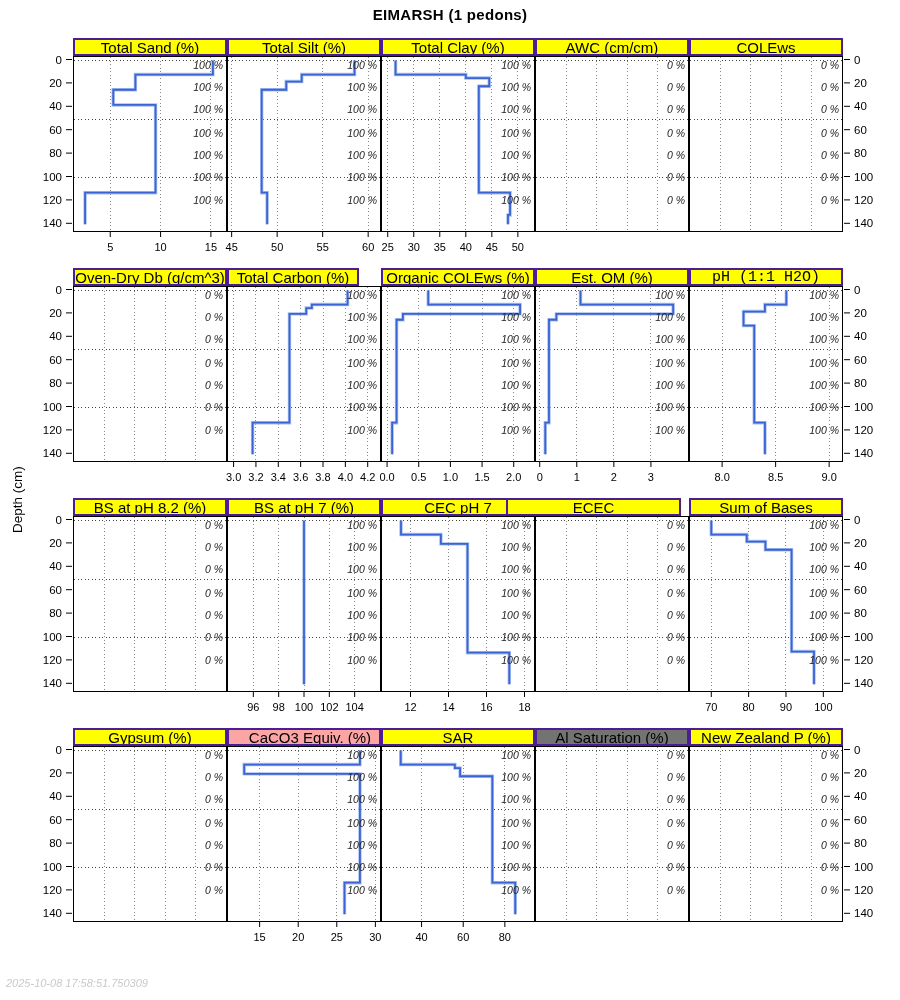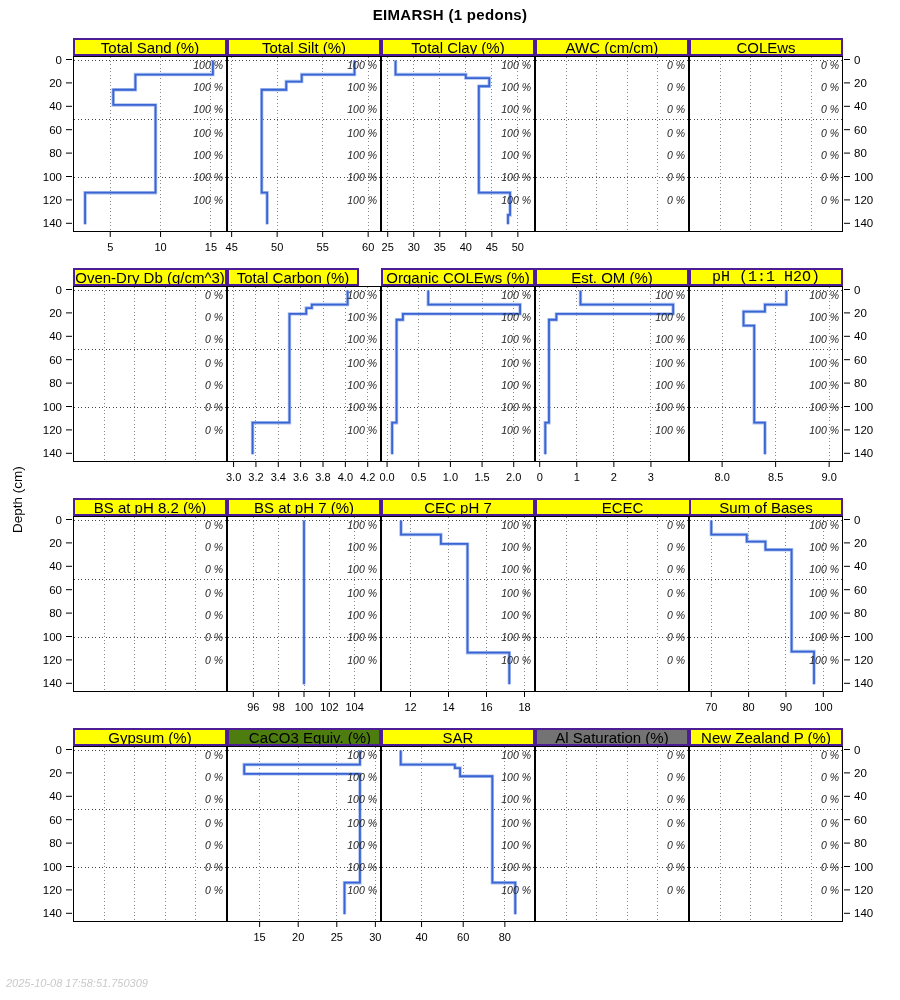--- a/index.html
+++ b/index.html
@@ -498,21 +498,21 @@
       <svg class="axis" width="154" height="28" style="left:381px; top:692px; position:absolute;">
         <line x1="29.5" y1="0" x2="29.5" y2="5" stroke="#000" stroke-width="1"></line>
         <text x="29.5" y="19" text-anchor="middle" font-size="11">12</text>
         <line x1="67.5" y1="0" x2="67.5" y2="5" stroke="#000" stroke-width="1"></line>
         <text x="67.5" y="19" text-anchor="middle" font-size="11">14</text>
         <line x1="105.5" y1="0" x2="105.5" y2="5" stroke="#000" stroke-width="1"></line>
         <text x="105.5" y="19" text-anchor="middle" font-size="11">16</text>
         <line x1="143.5" y1="0" x2="143.5" y2="5" stroke="#000" stroke-width="1"></line>
         <text x="143.5" y="19" text-anchor="middle" font-size="11">18</text>
       </svg>
-      <div class="strip" style="left: 535px; top: 498px; width: 175px; background: rgb(255, 255, 0); text-align: center;"><span>ECEC</span></div>
+      <div class="strip" style="left: 506px; top: 498px; width: 175px; background: rgb(255, 255, 0); text-align: center;"><span>ECEC</span></div>
       <div class="panel" style="left: 535px; top: 516px; width: 154px; height: 176px; border-color: rgb(0, 0, 0);">
         <svg width="152" height="174">
           <line x1="0" y1="3.5" x2="152" y2="3.5" stroke="#444444" stroke-width="1" stroke-dasharray="1,2.5" shape-rendering="crispEdges"></line>
           <line x1="0" y1="62" x2="152" y2="62" stroke="#444444" stroke-width="1" stroke-dasharray="1,2.5" shape-rendering="crispEdges"></line>
           <line x1="0" y1="120.5" x2="152" y2="120.5" stroke="#444444" stroke-width="1" stroke-dasharray="1,2.5" shape-rendering="crispEdges"></line>
           <line x1="30.400000000000002" y1="0" x2="30.400000000000002" y2="174" stroke="#888888" stroke-width="1" stroke-dasharray="1,2.5" shape-rendering="crispEdges"></line>
           <line x1="60.800000000000004" y1="0" x2="60.800000000000004" y2="174" stroke="#888888" stroke-width="1" stroke-dasharray="1,2.5" shape-rendering="crispEdges"></line>
           <line x1="91.2" y1="0" x2="91.2" y2="174" stroke="#888888" stroke-width="1" stroke-dasharray="1,2.5" shape-rendering="crispEdges"></line>
           <line x1="121.60000000000001" y1="0" x2="121.60000000000001" y2="174" stroke="#888888" stroke-width="1" stroke-dasharray="1,2.5" shape-rendering="crispEdges"></line>
           <text x="149" y="11.68" text-anchor="end" font-size="10.5" font-style="italic" fill="#222222">0 %</text>
@@ -603,21 +603,21 @@
           <line x1="121.60000000000001" y1="0" x2="121.60000000000001" y2="174" stroke="#888888" stroke-width="1" stroke-dasharray="1,2.5" shape-rendering="crispEdges"></line>
           <text x="149" y="11.68" text-anchor="end" font-size="10.5" font-style="italic" fill="#222222">0 %</text>
           <text x="149" y="33.91" text-anchor="end" font-size="10.5" font-style="italic" fill="#222222">0 %</text>
           <text x="149" y="56.14" text-anchor="end" font-size="10.5" font-style="italic" fill="#222222">0 %</text>
           <text x="149" y="79.53999999999999" text-anchor="end" font-size="10.5" font-style="italic" fill="#222222">0 %</text>
           <text x="149" y="101.77" text-anchor="end" font-size="10.5" font-style="italic" fill="#222222">0 %</text>
           <text x="149" y="124" text-anchor="end" font-size="10.5" font-style="italic" fill="#222222">0 %</text>
           <text x="149" y="147.39999999999998" text-anchor="end" font-size="10.5" font-style="italic" fill="#222222">0 %</text>
         </svg>
       </div>
-      <div class="strip" style="left: 227px; top: 728px; width: 154px; background: #4d7c0f; padding-left: 12px;"><span>CaCO3 Equiv. (%)</span></div>
+      <div class="strip" style="left: 227px; top: 728px; width: 154px; background: #fca5a5; padding-left: 12px;"><span>CaCO3 Equiv. (%)</span></div>
       <div class="panel" style="left: 227px; top: 746px; width: 154px; height: 176px; border-color: rgb(0, 0, 0);">
         <svg width="152" height="174">
           <line x1="0" y1="3.5" x2="152" y2="3.5" stroke="#444444" stroke-width="1" stroke-dasharray="1,2.5" shape-rendering="crispEdges"></line>
           <line x1="0" y1="62" x2="152" y2="62" stroke="#444444" stroke-width="1" stroke-dasharray="1,2.5" shape-rendering="crispEdges"></line>
           <line x1="0" y1="120.5" x2="152" y2="120.5" stroke="#444444" stroke-width="1" stroke-dasharray="1,2.5" shape-rendering="crispEdges"></line>
           <line x1="31.634517766497456" y1="0" x2="31.634517766497456" y2="174" stroke="#888888" stroke-width="1" stroke-dasharray="1,2.5" shape-rendering="crispEdges"></line>
           <line x1="70.21319796954313" y1="0" x2="70.21319796954313" y2="174" stroke="#888888" stroke-width="1" stroke-dasharray="1,2.5" shape-rendering="crispEdges"></line>
           <line x1="108.79187817258882" y1="0" x2="108.79187817258882" y2="174" stroke="#888888" stroke-width="1" stroke-dasharray="1,2.5" shape-rendering="crispEdges"></line>
           <line x1="147.37055837563452" y1="0" x2="147.37055837563452" y2="174" stroke="#888888" stroke-width="1" stroke-dasharray="1,2.5" shape-rendering="crispEdges"></line>
           <polyline points="131.93908629441623,3.5 131.93908629441623,17.54 16.203045685279182,17.54 16.203045685279182,26.9 131.93908629441623,26.9 131.93908629441623,135.70999999999998 116.50761421319795,135.70999999999998 116.50761421319795,167.29999999999998" fill="none" stroke="#a9c0ef" stroke-width="3.4" stroke-linejoin="miter"></polyline>

